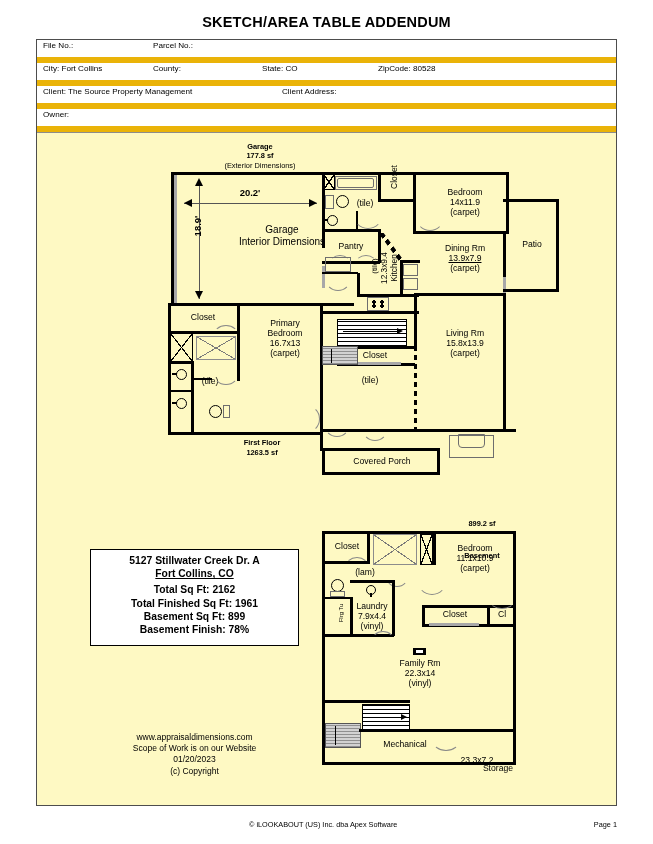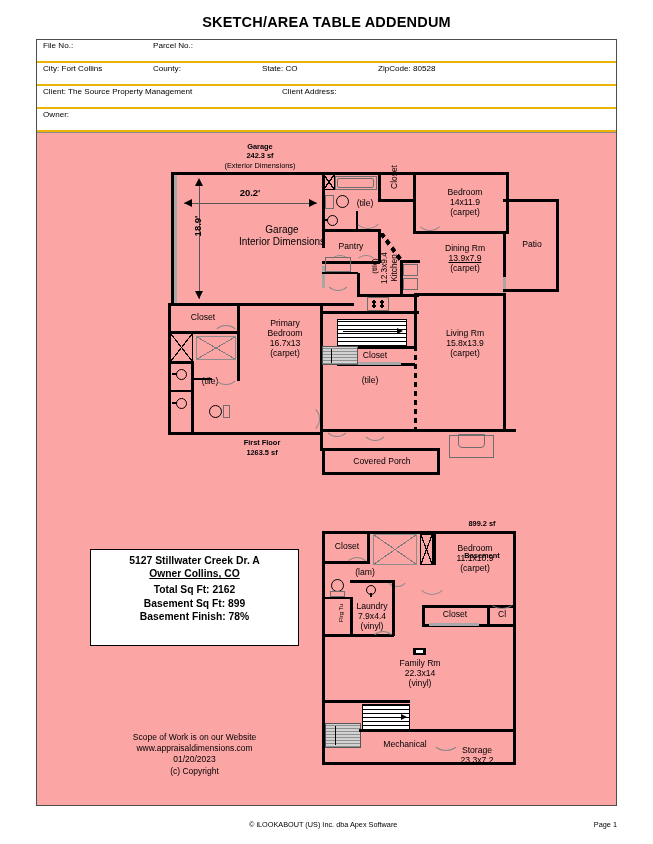--- a/index.html
+++ b/index.html
@@ -40,36 +40,36 @@
     text-align: center;
     font-weight: bold;
     font-size: 8.6px;
     padding: 2.5px 0 2.5px 0;
     letter-spacing: 0.3px;
   }
   .band.last { border-bottom: none; border-top: 1px solid #8c8c8c; }
   .row {
     position: relative;
     height: 23px;
-    border-bottom: 2px solid #eab308;
+    border-bottom: 6px solid #eab308;
     font-size: 8.1px;
     line-height: 12.2px;
     white-space: nowrap;
   }
   .row:last-of-type { border-bottom: none; }
   .cell { position: absolute; top: 0; }
 
   
   .sketch-frame {
     position: absolute;
     left: 36px; top: 133px;
     width: 581px; height: 673px;
     border: 1.6px solid #4d4d4d;
     border-top: none;
-    background: #fca5a5;
+    background: #fef9c3;
   }
 
   
   .plan { position: absolute; }
   .w  { position: absolute; background: #000; }          
   .wi { position: absolute; background: #000; }          
   .gray { position: absolute; background: #a8a8a8; }
   .hatchv {
     position:absolute;
     background: repeating-linear-gradient(0deg,#000 0 1px,#fff 1px 4px);
@@ -193,21 +193,21 @@
 
 
   <div class="band last">SKETCH</div>
 </div>
 
 <div class="sketch-frame">
 
   <div class="plan" style="left:0;top:0;width:581px;height:340px;">
 
     <div class="lbl b sm" style="left:168px;top:9px;width:110px;">Garage</div>
-    <div class="lbl b sm" style="left:168px;top:18px;width:110px;">242.3 sf</div>
+    <div class="lbl b sm" style="left:168px;top:18px;width:110px;">177.8 sf</div>
     <div class="lbl sm" style="left:160px;top:28px;width:126px;">(Exterior Dimensions)</div>
 
     <div class="w" style="left:134px;top:39px;width:338px;height:3px;"></div>
 
     <div class="w" style="left:134px;top:39px;width:3px;height:134px;"></div>
 
     <div class="gray" style="left:137px;top:42px;width:2.5px;height:128px;"></div>
 
     <div class="w" style="left:134px;top:170px;width:183px;height:3px;"></div>
 
@@ -433,37 +433,38 @@
 
     <div class="w" style="left:285px;top:195px;width:88px;height:2.5px;"></div>
     <div class="hatchv" style="left:325px;top:199px;width:48px;height:27px;"></div>
     <div style="position:absolute;left:330px;top:212px;width:38px;height:1.3px;background:#000;"></div>
     <div style="position:absolute;left:364px;top:209px;width:0;height:0;border-top:3.5px solid transparent;border-bottom:3.5px solid transparent;border-left:6px solid #000;"></div>
     <div class="fill-gray" style="left:288px;top:218px;width:36px;height:25px;"></div>
     <div class="wi" style="left:298px;top:221px;width:1.2px;height:19px;background:#000;"></div>
 
     <div class="w" style="left:322px;top:224px;width:157px;height:2.5px;"></div>
     <div class="lbl" style="left:328px;top:234px;width:80px;">Mechanical</div>
-    <div class="lbl" style="left:404px;top:240px;width:72px;">Storage</div>
+    <div class="lbl" style="left:404px;top:258px;width:72px;text-align:right;">Storage</div>
     <div class="lbl" style="left:404px;top:250px;width:72px;">23.3x7.2</div>
     <div class="door-arc" style="left:395px;top:224px;width:28px;height:22px;border-color:transparent transparent #888 transparent;"></div>
   </div>
 
   <div class="summary-box" style="left:53px;top:416px;">
     <div class="ln addr">5127 Stillwater Creek Dr. A</div>
-    <div class="ln city">Owner Collins, CO</div>
+    <div class="ln city">Fort Collins, CO</div>
     <div class="spacer"></div>
     <div class="ln">Total Sq Ft:  2162</div>
+    <div class="ln">Total Finished Sq Ft:  1961</div>
     <div class="ln">Basement Sq Ft:  899</div>
     <div class="ln">Basement Finish: 78%</div>
   </div>
 
   <div class="scope" style="left:53px;top:599px;">
+    <div>www.appraisaldimensions.com</div>
     <div>Scope of Work is on our Website</div>
-    <div>www.appraisaldimensions.com</div>
     <div>01/20/2023</div>
     <div>(c) Copyright</div>
   </div>
 
 </div>
 
 <div class="footer-left">© iLOOKABOUT (US) Inc. dba Apex Software</div>
 <div class="footer-right">Page 1</div>
 
 </body></html>

